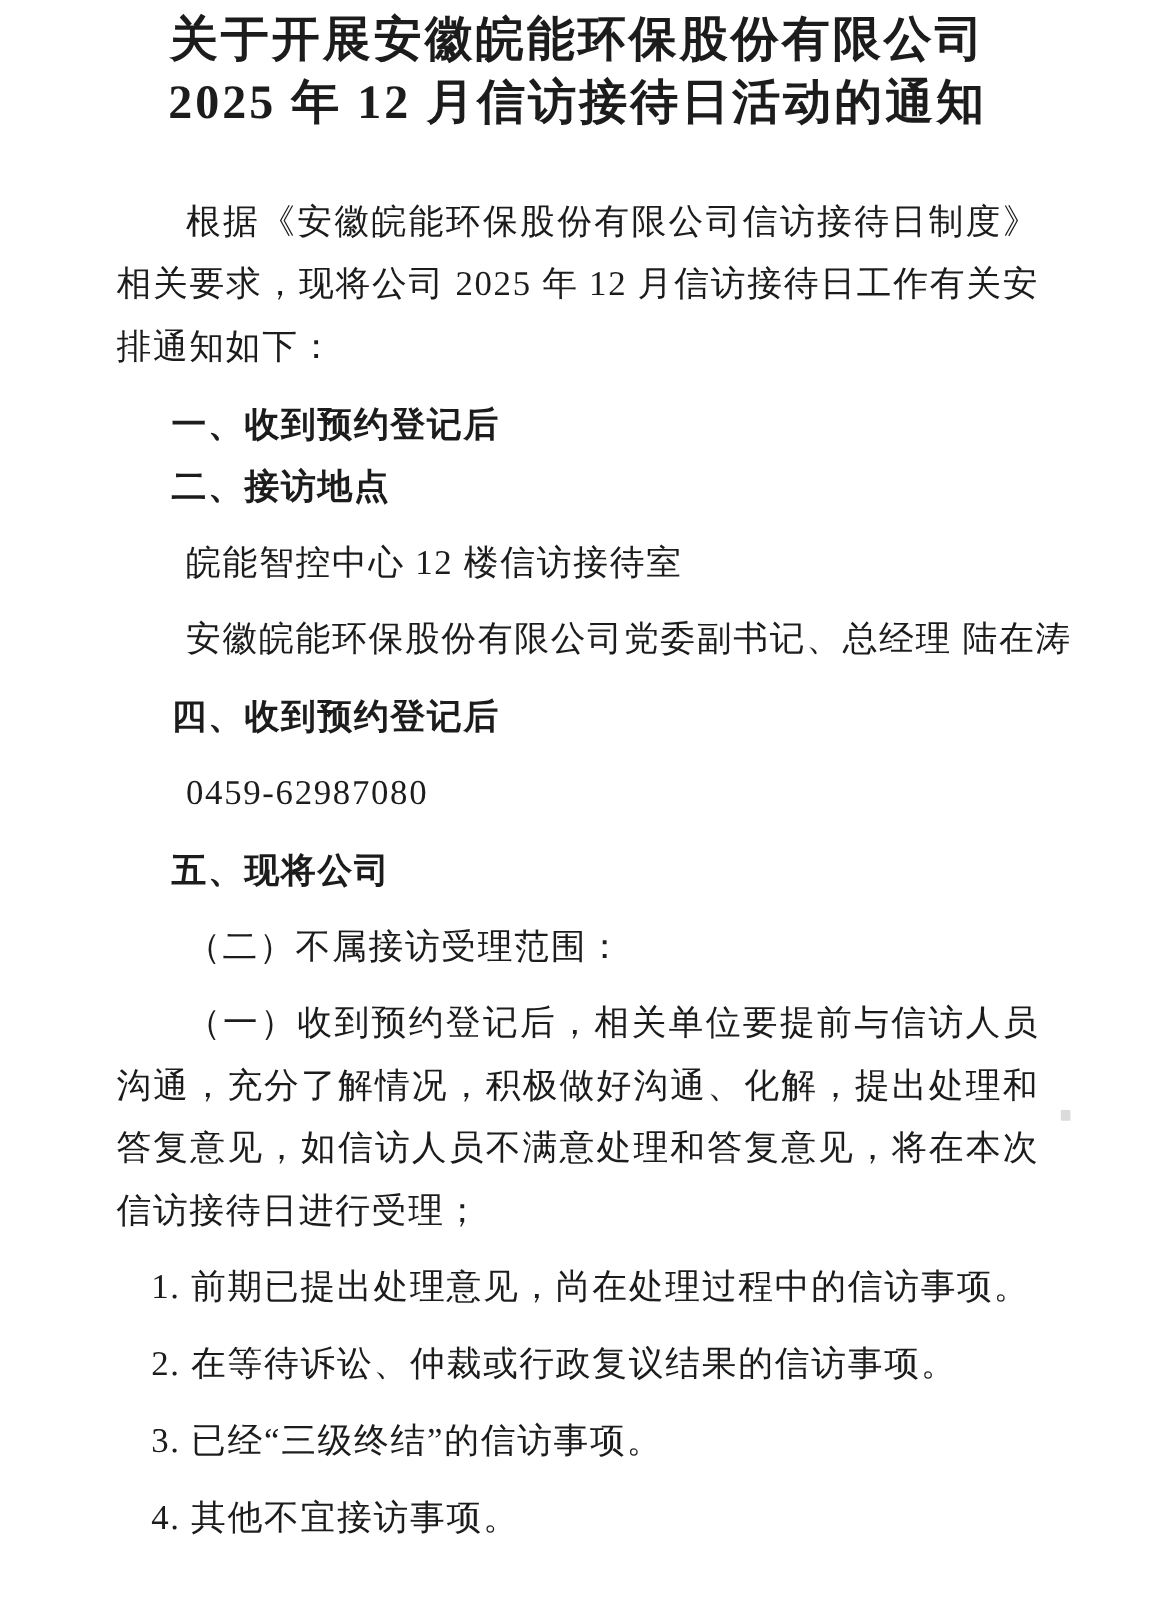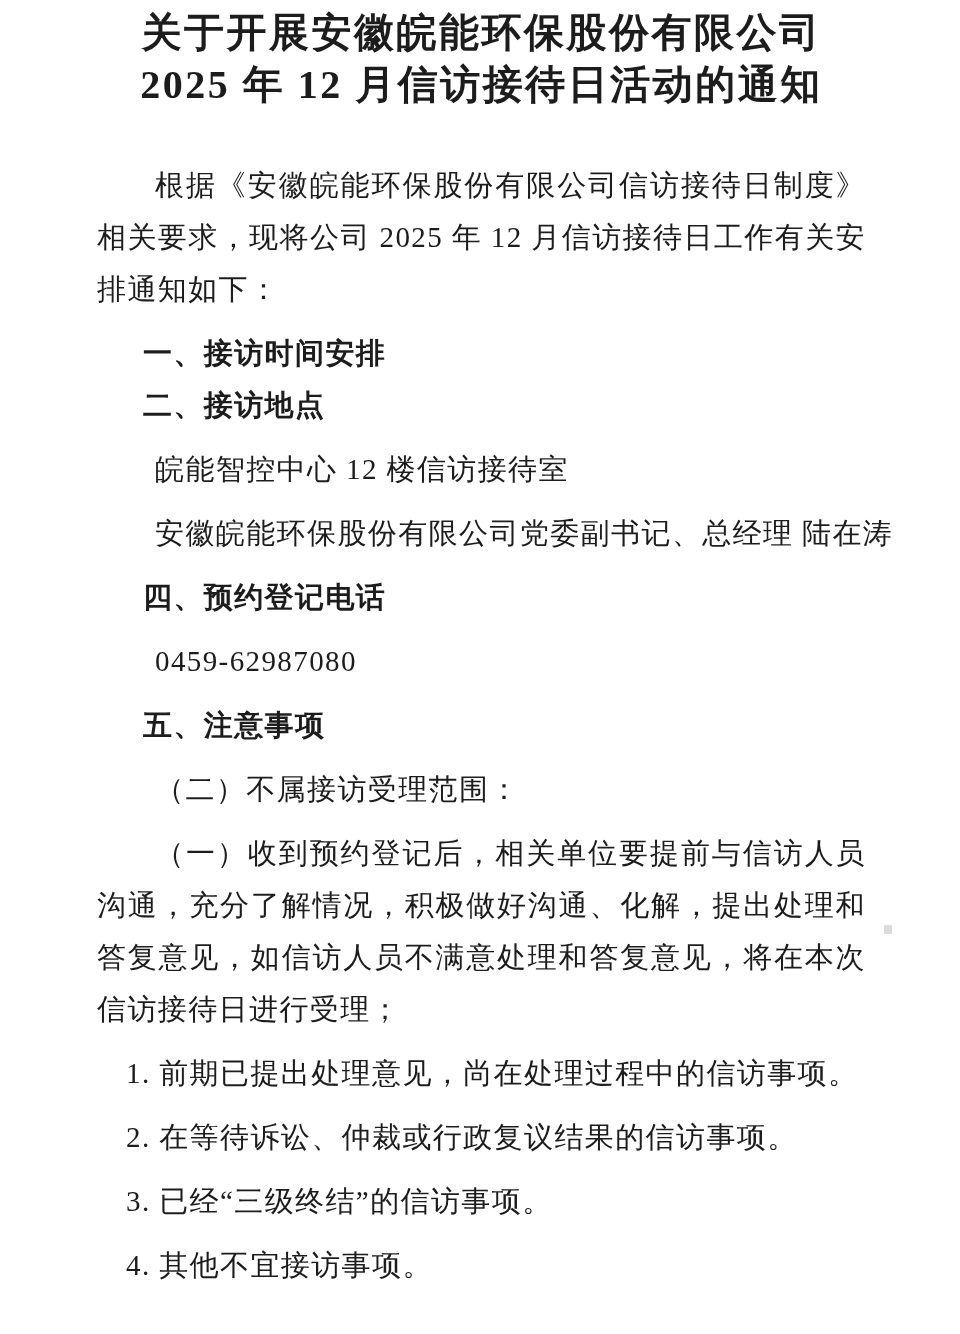--- a/index.html
+++ b/index.html
@@ -69,31 +69,31 @@
 
 <div class="page">
 
   <h1 class="doc-title">
     <span class="title-line">关于开展安徽皖能环保股份有限公司</span>
     <span class="title-line">2025 年 12 月信访接待日活动的通知</span>
   </h1>
 
   <p class="para indent2">根据《安徽皖能环保股份有限公司信访接待日制度》相关要求，现将公司 2025 年 12 月信访接待日工作有关安排通知如下：</p>
 
-  <h2 class="heading">一、接访时间安排</h2>
+  <h2 class="heading">一、收到预约登记后</h2>
 
   <h2 class="heading">二、接访地点</h2>
   <p class="para indent2 nowrap">皖能智控中心 12 楼信访接待室</p>
 
   <p class="para indent2 nowrap">安徽皖能环保股份有限公司党委副书记、总经理 陆在涛</p>
 
-  <h2 class="heading">四、预约登记电话</h2>
+  <h2 class="heading">四、收到预约登记后</h2>
   <p class="para indent2 nowrap">0459-62987080</p>
 
-  <h2 class="heading">五、注意事项</h2>
+  <h2 class="heading">五、现将公司</h2>
 
   <p class="para indent2 nowrap">（二）不属接访受理范围：</p>
   <p class="para indent2">（一）收到预约登记后，相关单位要提前与信访人员沟通，充分了解情况，积极做好沟通、化解，提出处理和答复意见，如信访人员不满意处理和答复意见，将在本次信访接待日进行受理；</p>
 
   <p class="para indent1 nowrap">1. 前期已提出处理意见，尚在处理过程中的信访事项。</p>
   <p class="para indent1 nowrap">2. 在等待诉讼、仲裁或行政复议结果的信访事项。</p>
   <p class="para indent1 nowrap">3. 已经“三级终结”的信访事项。</p>
   <p class="para indent1 nowrap">4. 其他不宜接访事项。</p>
 
   <div class="scan-artifact"></div>

